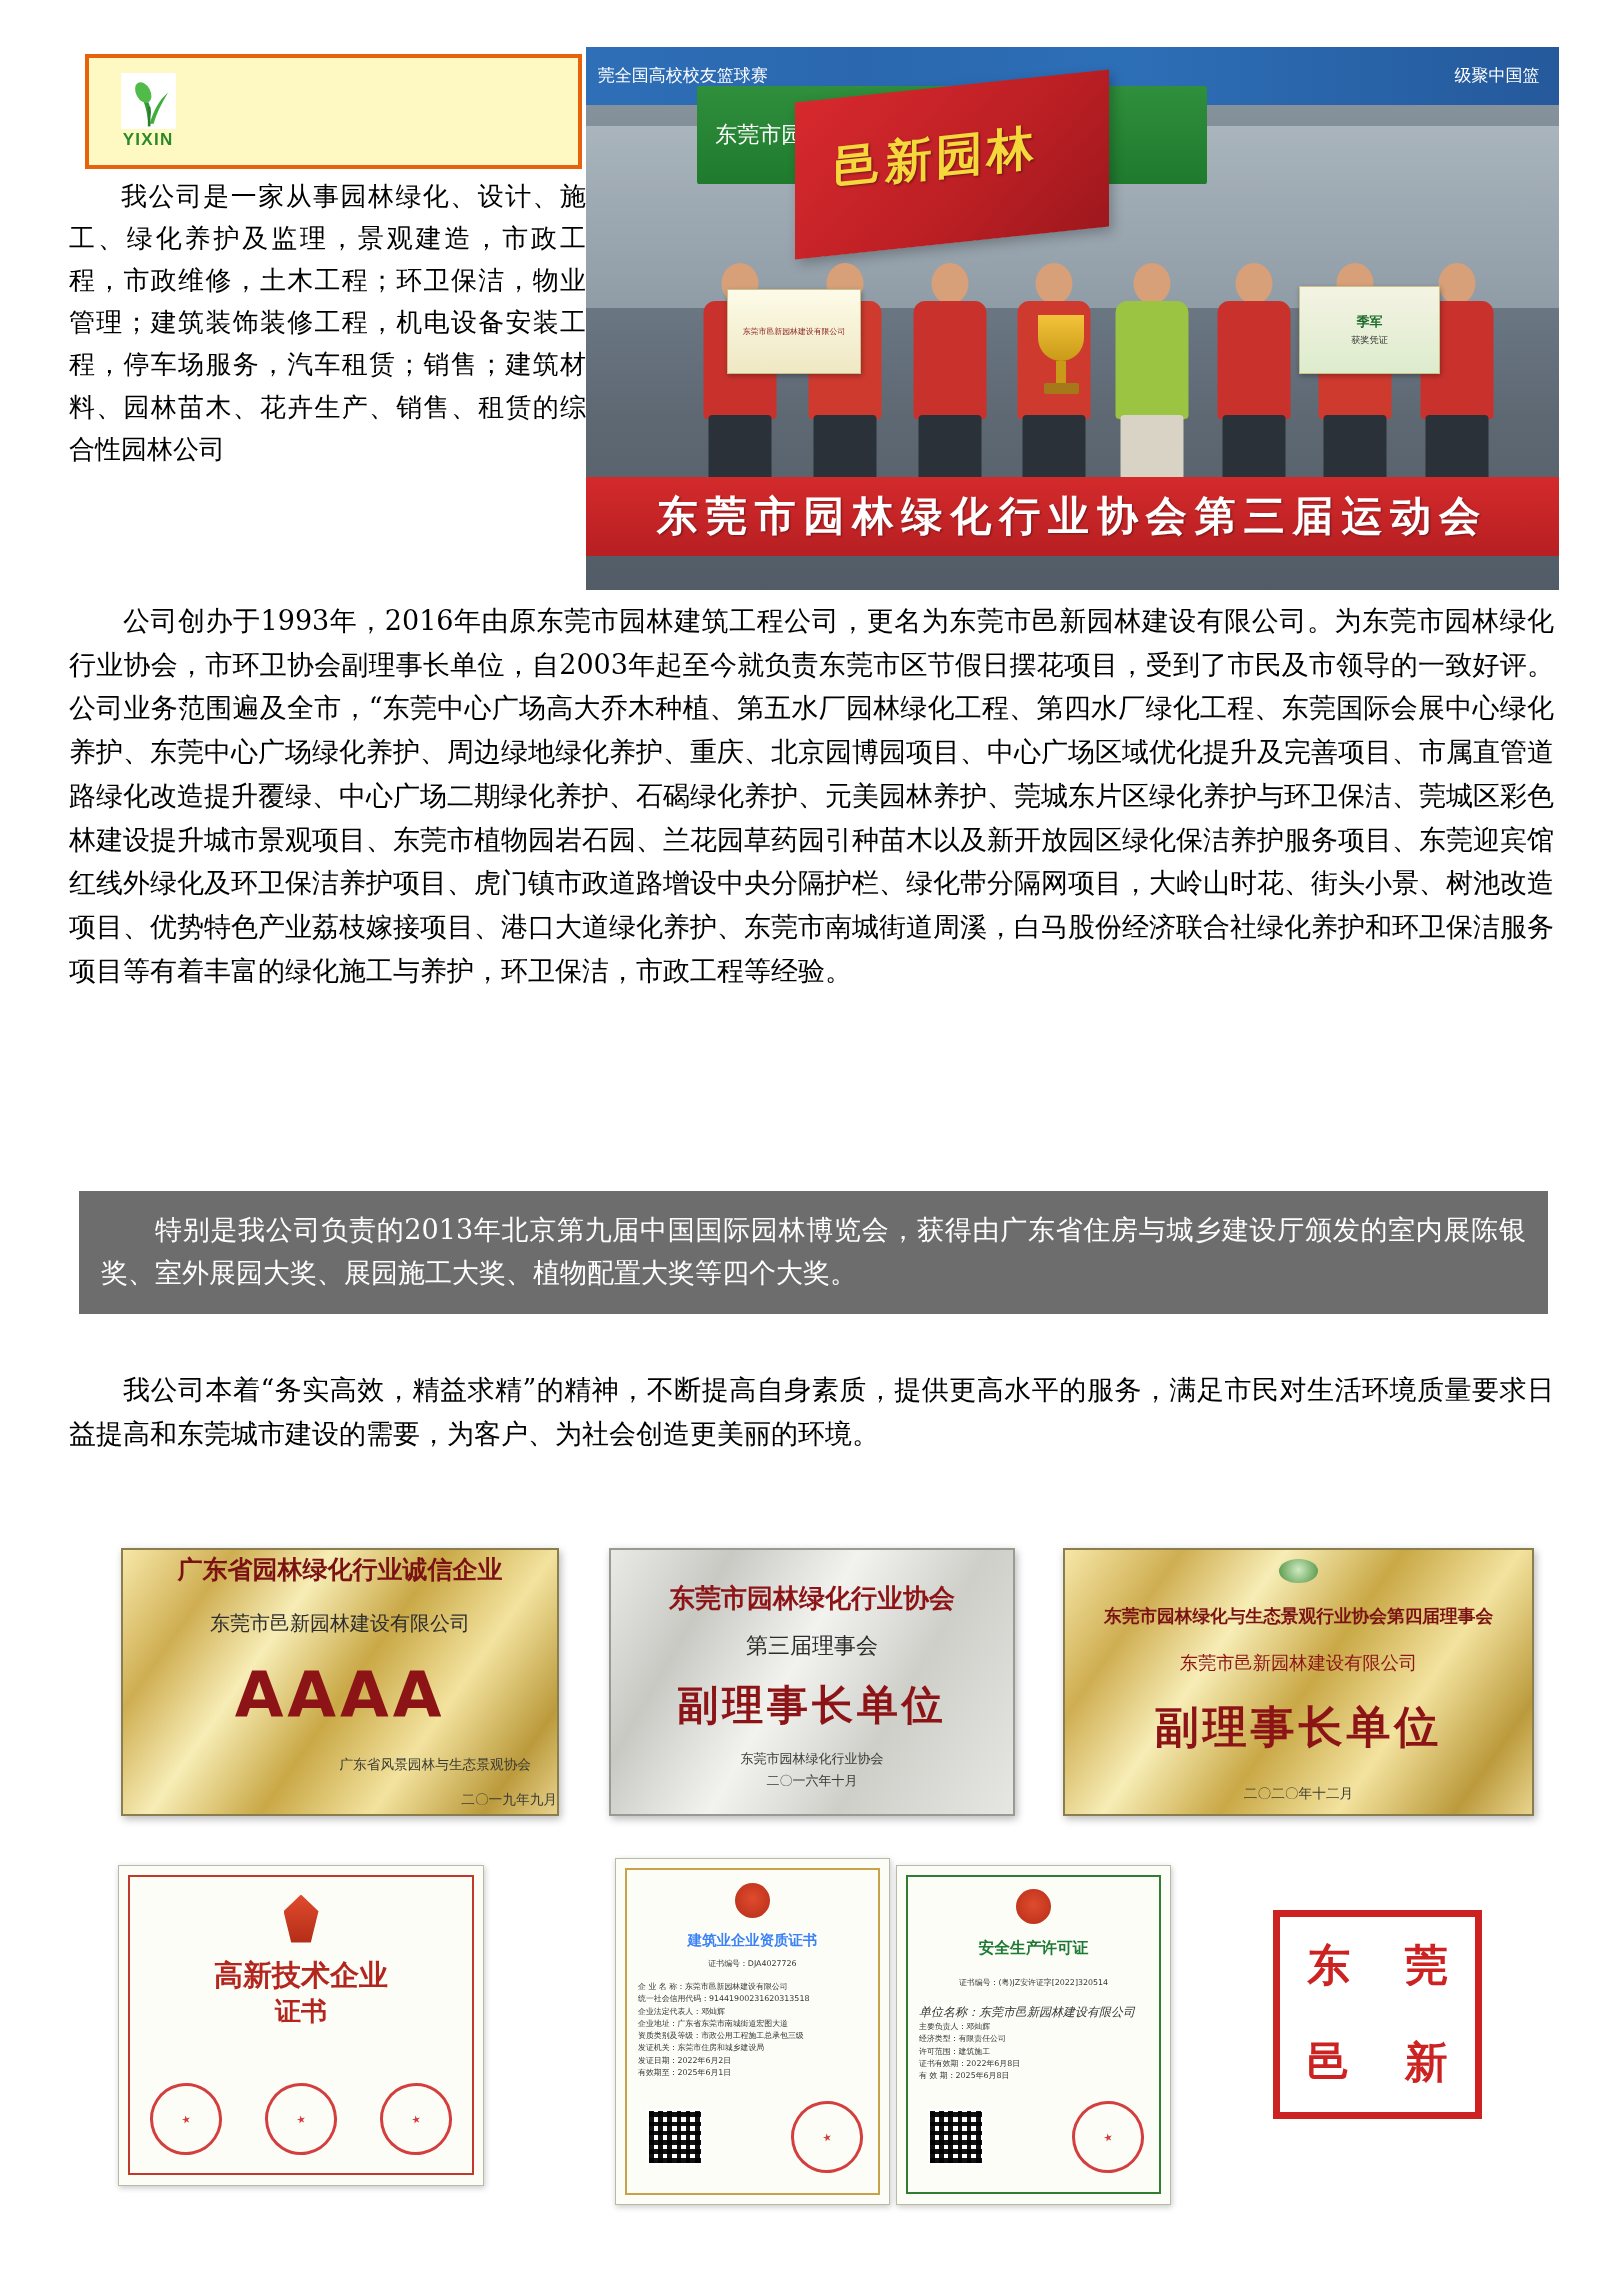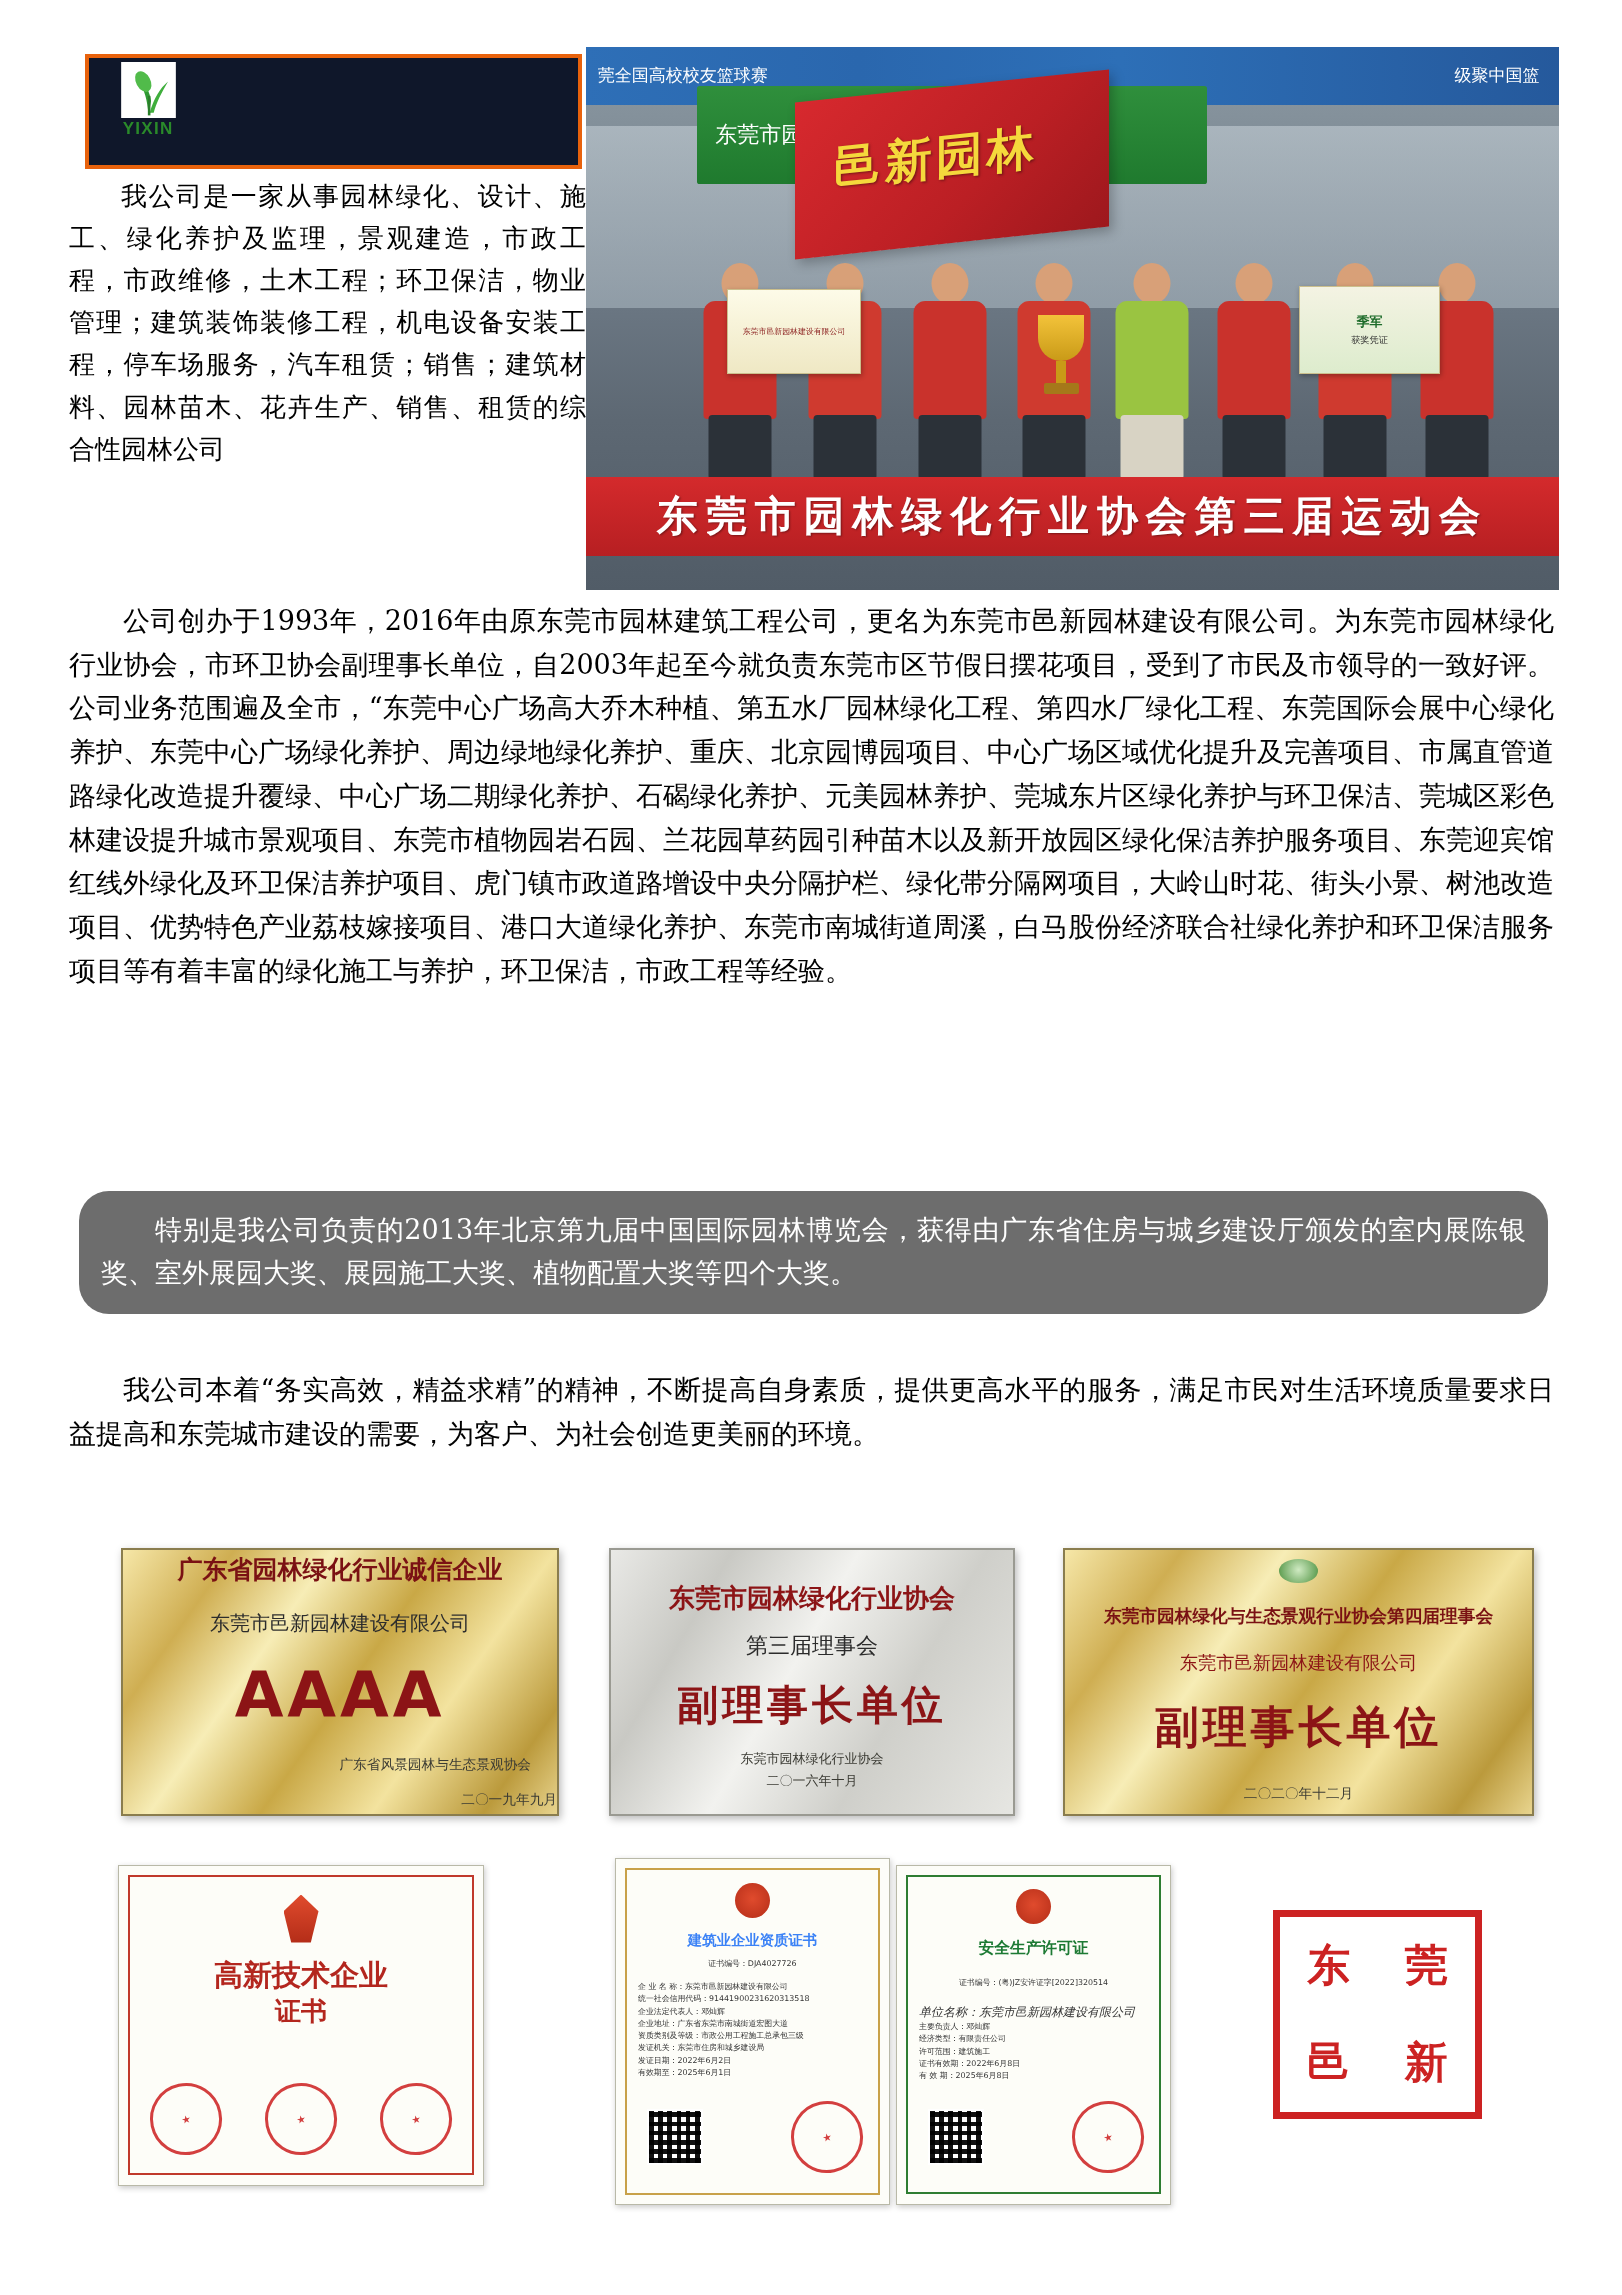--- a/index.html
+++ b/index.html
@@ -22,22 +22,23 @@
 
   
   .title-row {
     position: absolute;
     left: 85px; top: 54px;
     width: 497px; height: 115px;
   }
   .title-badge {
     width: 100%; height: 100%;
     border: 4.6px solid #e8620c;
-    background: #0f172a;
+    background: #fef9c3;
     display: flex;
+    align-items: center;
     padding-left: 19.6px;
   }
   .logo-box {
     width: 79px; height: 85px;
     display: flex; flex-direction: column;
     align-items: center; justify-content: center;
     margin-right: 11.8px;
   }
   .logo-mark {
     width: 55px; height: 56px;
@@ -197,21 +198,20 @@
     position: absolute;
     left: 79px; top: 1191px;
     width: 1469px;
     padding: 17px 22px 19.6px 22px;
     background: #6d6d6d;
     color: #ffffff;
     font-size: 27px;
     line-height: 1.6;
     text-align: justify;
     text-justify: inter-ideograph;
-    border-radius: 30px;
   }
   .highlight p { margin: 0; text-indent: 2em; }
 
   
   .closing {
     position: absolute;
     left: 69px; top: 1368px;
     width: 1485px;
     font-size: 27px;
     line-height: 1.62;

